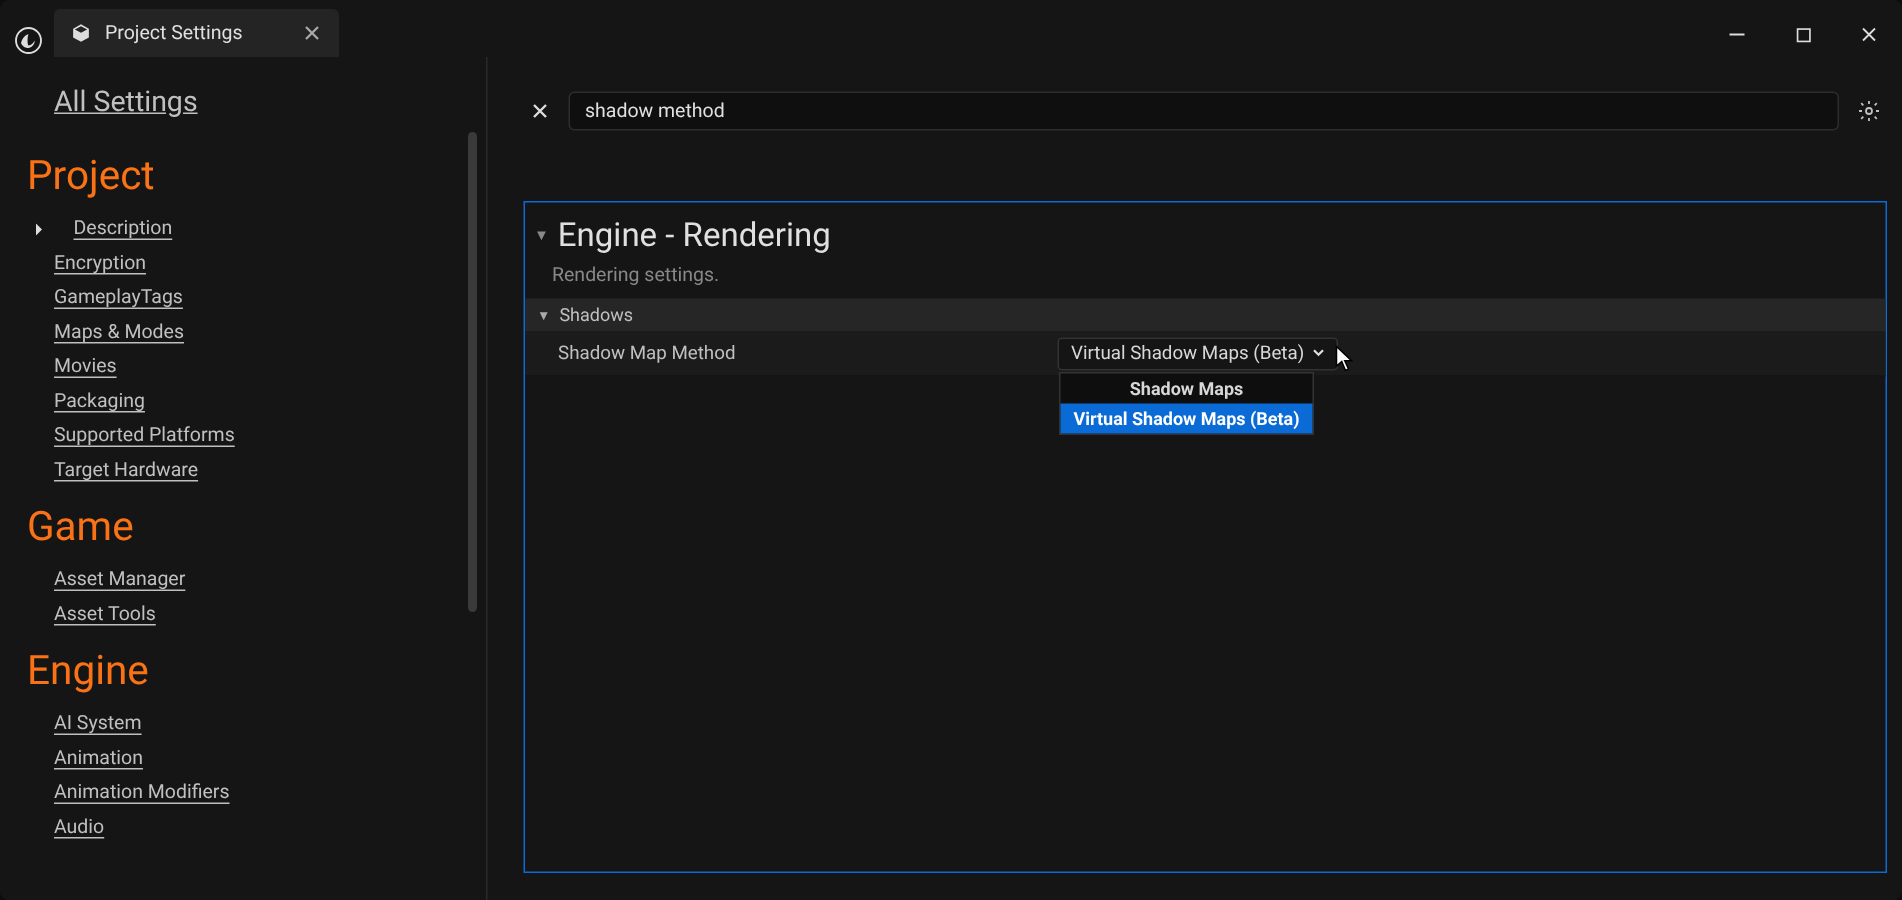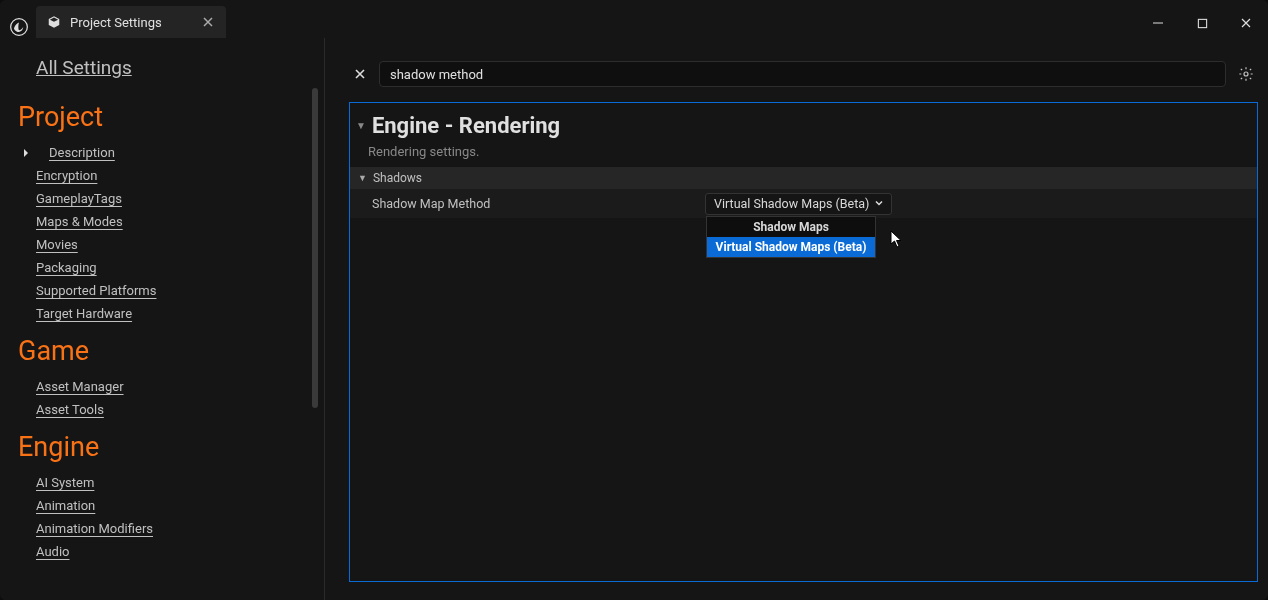--- a/index.html
+++ b/index.html
@@ -25,30 +25,30 @@
 
 .all-settings { font-size: 19px; color: #c0c0c0; text-decoration: underline; margin: 4px 0 12px 22px; display:inline-block; cursor:pointer; }
 
 .section-title { font-size: 27px; font-weight: 400; color: #f97316; margin: 10px 0 8px 4px; }
 .tree-item { display:flex; align-items:center; gap:17px; padding: 4px 0 4px 6px; }
 .tree-caret { width: 12px; display:flex; justify-content:center; color:#ccc; }
 .tree-label { font-size: 13px; color: #c0c0c0; text-decoration: underline; text-underline-offset: 3px; cursor:pointer; }
 .tree-indent { padding-left: 22px; }
 
 
-.main { flex: 1; display: flex; flex-direction: column; padding: 0 10px 18px 24px; }
+.main { flex: 1; display: flex; flex-direction: column; padding: 0 10px 18px 24px; gap: 32px; }
 .search-row { display: flex; align-items: center; height: 40px; margin-top: 16px; gap: 8px; }
 .search-x { width: 22px; height: 22px; display:flex; align-items:center; justify-content:center; color:#ccc; cursor:pointer; }
 .search-input { flex: 1; background: #0f0f0f; border: 1px solid #2d2d2d; border-radius: 4px; height: 26px; color: #e0e0e0; padding: 0 10px; font-size: 13px; outline:none; }
 .gear-btn { width: 24px; height: 24px; display:flex; align-items:center; justify-content:center; color:#c0c0c0; cursor:pointer; }
 
 .content-panel { flex: 1; border: 1px solid #0a6bd6; margin-top: 8px; background: #151515; display:flex; flex-direction:column; }
 .section-header { display:flex; align-items:center; gap:6px; padding: 10px 10px 2px 6px; }
 .section-caret { color:#888; font-size:10px; }
-.section-name { font-size: 22px; color: #e0e0e0; font-weight:700; }
+.section-name { font-size: 22px; color: #e0e0e0; font-weight:400; }
 .section-desc { font-size: 13px; color: #888; padding: 4px 0 8px 18px; }
 
 .group-header { background: #262626; height: 22px; display:flex; align-items:center; padding-left: 8px; gap:6px; font-size: 12px; color:#c0c0c0; }
 .group-header .caret { font-size:9px; color:#aaa; }
 
 .prop-row { display:flex; align-items:center; height: 30px; background:#1b1b1b; border-bottom:1px solid #151515; }
 .prop-label { width: 355px; padding-left: 22px; font-size: 12.5px; color:#c0c0c0; }
 .prop-value { flex:1; display:flex; align-items:center; }
 
 .dropdown { position: relative; display:flex; align-items:center; background:#151515; border:1px solid #333; border-radius:3px; height: 22px; padding: 0 22px 0 8px; font-size:12.5px; color:#d8d8d8; cursor:pointer; min-width: 165px; text-align: center; }

